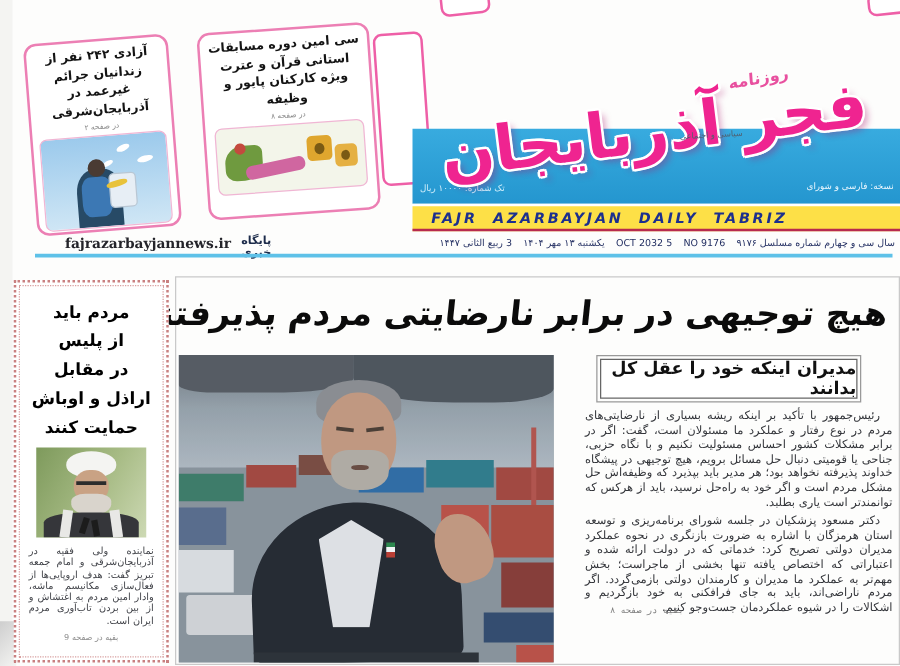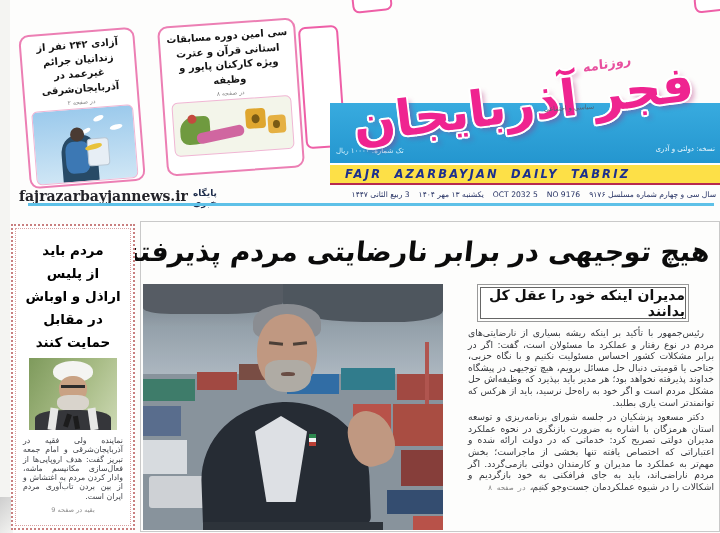--- a/index.html
+++ b/index.html
@@ -34,21 +34,21 @@
           color:#e8509f;text-align:center;transform:rotate(-10deg) skewX(-6deg);}
   .tagline{position:absolute;left:543px;top:104px;width:52px;z-index:7;font-size:6.5px;color:#51606f;
            text-align:center;transform:rotate(-3deg);}
 
   
   .dateline{position:absolute;left:340px;right:4px;top:188px;height:13px;display:flex;direction:rtl;
             justify-content:flex-start;align-items:center;gap:9px;font-size:7.6px;color:#1e2a5e;
             white-space:nowrap;z-index:3;}
   .website{position:absolute;left:52px;top:188px;width:165px;display:flex;direction:rtl;
            justify-content:flex-start;gap:5px;font-size:9px;font-weight:bold;color:#1c2b4a;z-index:3;}
-  .website .url{font-family:"DejaVu Serif",serif;font-size:14px;color:#24242a;direction:ltr;}
+  .website .url{font-family:"DejaVu Serif",serif;font-size:11px;color:#24242a;direction:ltr;}
   .rule-cyan{position:absolute;left:28px;top:203px;width:686px;height:2.5px;background:#5ec1e8;z-index:3;}
 
   
   .main-frame{position:absolute;left:140px;top:221px;width:578px;height:309px;border:1px solid #c9c9c9;z-index:0;}
   .headline{position:absolute;left:150px;top:227px;width:560px;height:50px;z-index:2;font-size:27px;
             font-weight:bold;color:#0b0b0b;text-align:center;line-height:50px;direction:rtl;
             transform:skewX(-6deg);transform-origin:center;white-space:nowrap;}
   .subhead{position:absolute;left:480px;top:287px;width:204px;height:30px;z-index:2;background:#fff;
            border:1px solid #666;outline:1px solid #999;outline-offset:2px;display:flex;align-items:center;
            justify-content:center;font-size:14px;font-weight:bold;color:#111;direction:rtl;}
@@ -115,21 +115,21 @@
       <div class="blk" style="left:94px;top:18px;width:18px;height:18px;background:#e5b042;border-radius:4px;"></div>
       <div class="blk" style="left:99px;top:23px;width:7px;height:8px;background:#7a5a14;border-radius:50%;"></div>
       <div class="blk" style="left:6px;top:14px;width:30px;height:28px;background:#6f9a3f;border-radius:50% 20% 50% 30%;"></div>
       <div class="blk" style="left:14px;top:12px;width:9px;height:9px;background:#c44a3e;border-radius:50%;"></div>
       <div class="blk" style="left:22px;top:28px;width:48px;height:11px;background:#d066a0;border-radius:5px;transform:rotate(-8deg);"></div>
     </div>
   </div>
 
   <div class="band-blue">
     <div class="price fa">تک شماره: ۱۰۰۰۰ ریال</div>
-    <div class="edition fa">نسخه: دولتی و آذری</div>
+    <div class="edition fa">نسخه: فارسی و شورای</div>
   </div>
   <div class="band-cyan">
     <div class="latin-title">FAJR AZARBAYJAN DAILY TABRIZ</div>
   </div>
   <div class="kicker fa">روزنامه</div>
   <div class="tagline fa">سیاسی و اجتماعی</div>
   <div class="masthead-title fa">فجر آذربایجان</div>
 
   <div class="dateline">
     <span>سال سی و چهارم شماره مسلسل ۹۱۷۶</span>
@@ -193,34 +193,34 @@
     <p>رئیس‌جمهور با تأکید بر اینکه ریشه بسیاری از نارضایتی‌های مردم در نوع رفتار و عملکرد ما مسئولان است، گفت: اگر در برابر مشکلات کشور احساس مسئولیت نکنیم و با نگاه حزبی، جناحی یا قومیتی دنبال حل مسائل برویم، هیچ توجیهی در پیشگاه خداوند پذیرفته نخواهد بود؛ هر مدیر باید بپذیرد که وظیفه‌اش حل مشکل مردم است و اگر خود به راه‌حل نرسید، باید از هرکس که توانمندتر است یاری بطلبد.</p>
     <p>دکتر مسعود پزشکیان در جلسه شورای برنامه‌ریزی و توسعه استان هرمزگان با اشاره به ضرورت بازنگری در نحوه عملکرد مدیران دولتی تصریح کرد: خدماتی که در دولت ارائه شده و اعتباراتی که اختصاص یافته تنها بخشی از ماجراست؛ بخش مهم‌تر به عملکرد ما مدیران و کارمندان دولتی بازمی‌گردد. اگر مردم ناراضی‌اند، باید به جای فرافکنی به خود بازگردیم و اشکالات را در شیوه عملکردمان جست‌وجو کنیم.</p>
   </div>
   <div class="continued" style="left:488px;top:484px;font-family:Liberation Mono, monospace;">بقیه در صفحه ۸</div>
 
   <div class="sidebar">
     <div class="sidebar-inner">
       <div class="sb-headline">
         <div>مردم باید</div>
         <div>از پلیس</div>
+        <div>در مقابل</div>
         <div>اراذل و اوباش</div>
-        <div>در مقابل</div>
         <div>حمایت کنند</div>
       </div>
       <div class="sb-photo">
         <div class="blk" style="left:24px;top:3px;width:40px;height:21px;background:#f4f4f2;border-radius:50% 50% 45% 45%;"></div>
         <div class="blk" style="left:30px;top:18px;width:28px;height:26px;background:#c9a284;border-radius:46%;"></div>
         <div class="blk" style="left:32px;top:27px;width:24px;height:3px;background:#2c2c2c;"></div>
         <div class="blk" style="left:28px;top:37px;width:32px;height:17px;background:#d9d4cc;border-radius:35% 35% 50% 50%;"></div>
         <div class="blk" style="left:6px;top:52px;width:76px;height:20px;background:#35363a;border-radius:40% 40% 0 0;"></div>
         <div class="blk" style="left:20px;top:50px;width:8px;height:22px;background:#e8e8e6;transform:rotate(8deg);"></div>
         <div class="blk" style="left:60px;top:50px;width:8px;height:22px;background:#e8e8e6;transform:rotate(-8deg);"></div>
         <div class="blk" style="left:36px;top:56px;width:5px;height:13px;background:#1c1c1c;transform:rotate(18deg);"></div>
         <div class="blk" style="left:45px;top:58px;width:5px;height:13px;background:#1c1c1c;transform:rotate(-10deg);"></div>
       </div>
-      <div class="sb-body">نماینده ولی فقیه در آذربایجان‌شرقی و امام جمعه تبریز گفت: هدف اروپایی‌ها از فعال‌سازی مکانیسم ماشه، وادار کردن مردم به اغتشاش و از بین بردن تاب‌آوری مردم ایران است.</div>
+      <div class="sb-body">نماینده ولی فقیه در آذربایجان‌شرقی و امام جمعه تبریز گفت: هدف اروپایی‌ها از فعال‌سازی مکانیسم ماشه، وادار امین مردم به اغتشاش و از بین بردن تاب‌آوری مردم ایران است.</div>
       <div class="sb-continued">بقیه در صفحه 9</div>
     </div>
   </div>
 
   <div class="corner-shadow"></div>
 </div>
 
 </body></html>

